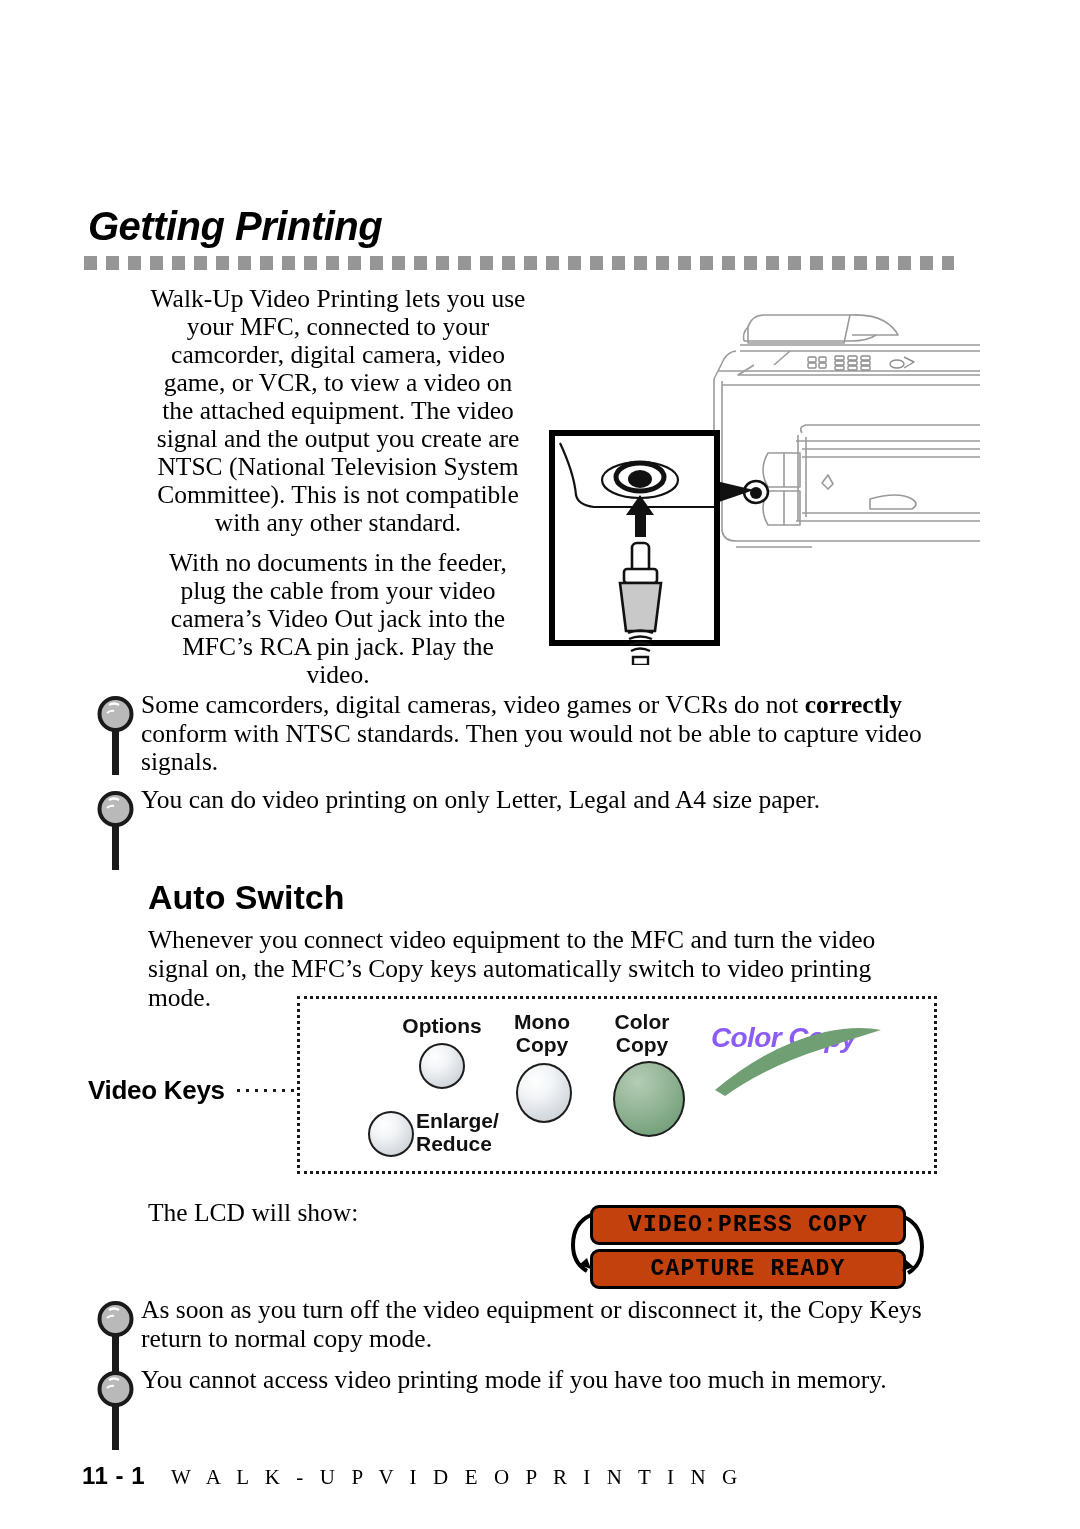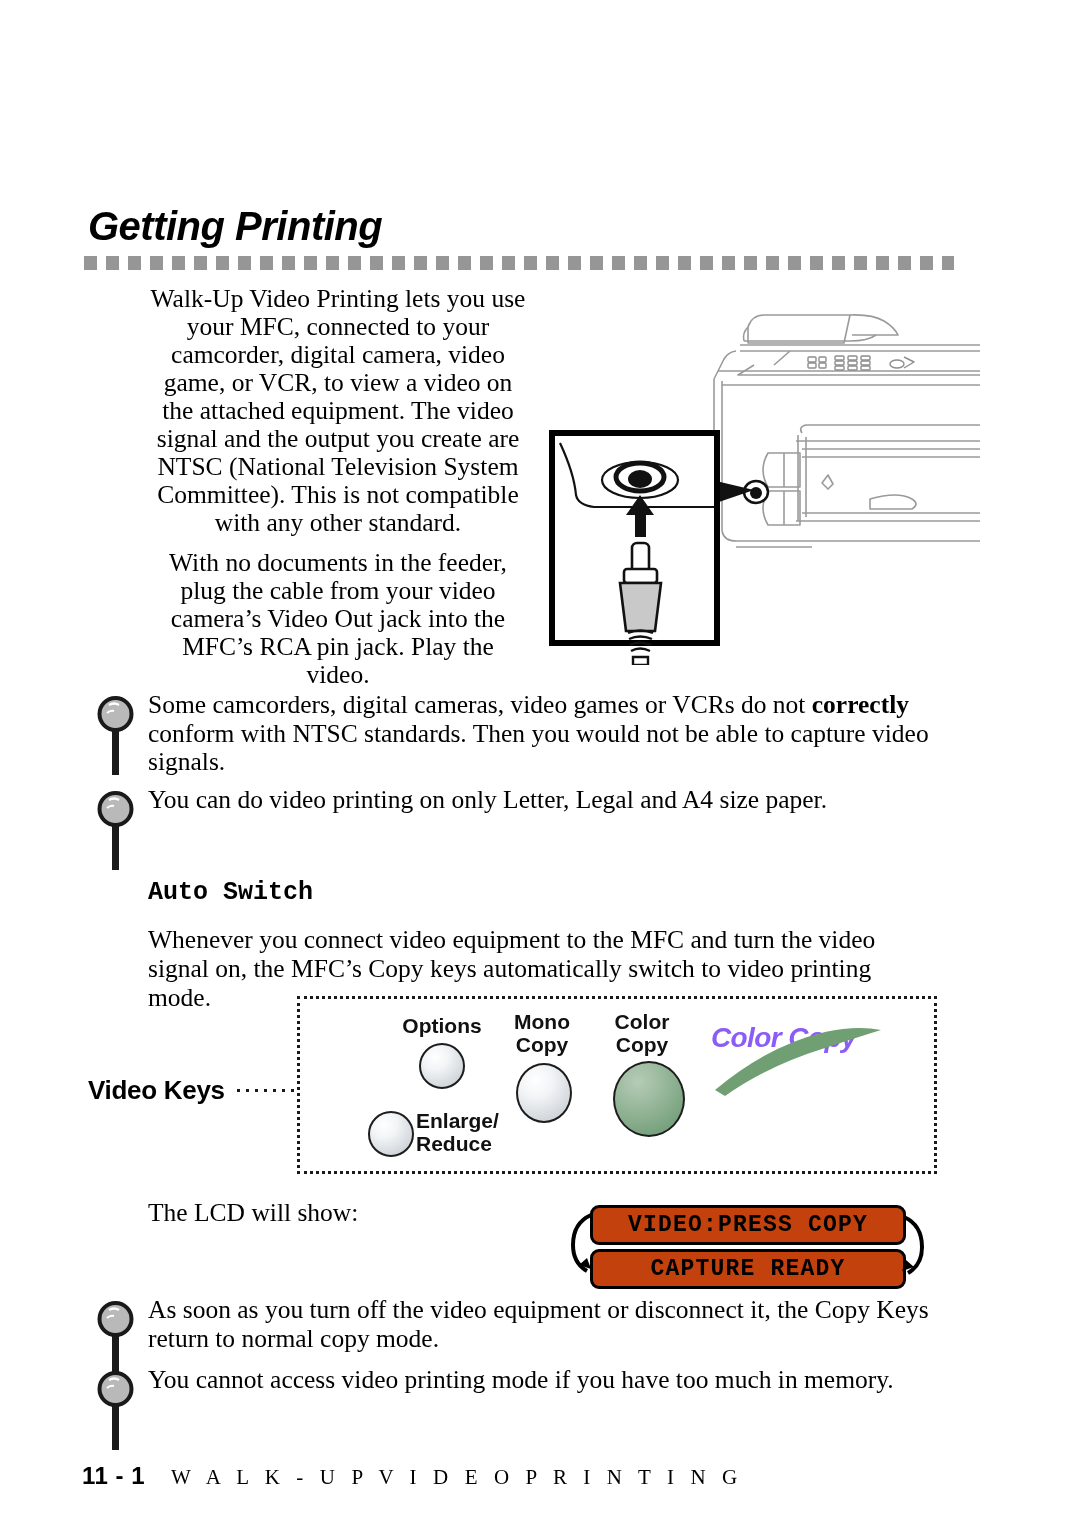--- a/index.html
+++ b/index.html
@@ -50,30 +50,30 @@
   }
   .wide-text p{margin:0;}
 
   .lcd-lead{
     position:absolute;left:148px;top:1198px;font-size:25.5px;line-height:29px;
   }
 
   
   .note{position:absolute;display:block;}
   .note .body{
-    position:absolute;left:52px;top:-4px;
+    position:absolute;left:45px;top:-4px;
     font-size:25.5px;line-height:28.6px;
   }
   .note .body b{font-weight:700;}
   .mag{position:absolute;left:0;top:0;width:40px;height:86px;}
 
   
   .sub-head{
     position:absolute;left:148px;top:878px;
-    font-family:Liberation Mono, monospace;font-weight:700;font-size:25px;
+    font-family:Liberation Sans, sans-serif;font-weight:700;font-size:34px;
   }
 
   
   .panel{
     position:absolute;left:297px;top:996px;width:634px;height:172px;
     border:3px dotted #1a1a1a;
     font-weight:bold;
   }
   .vk-label{
     position:absolute;left:88px;top:1075px;

